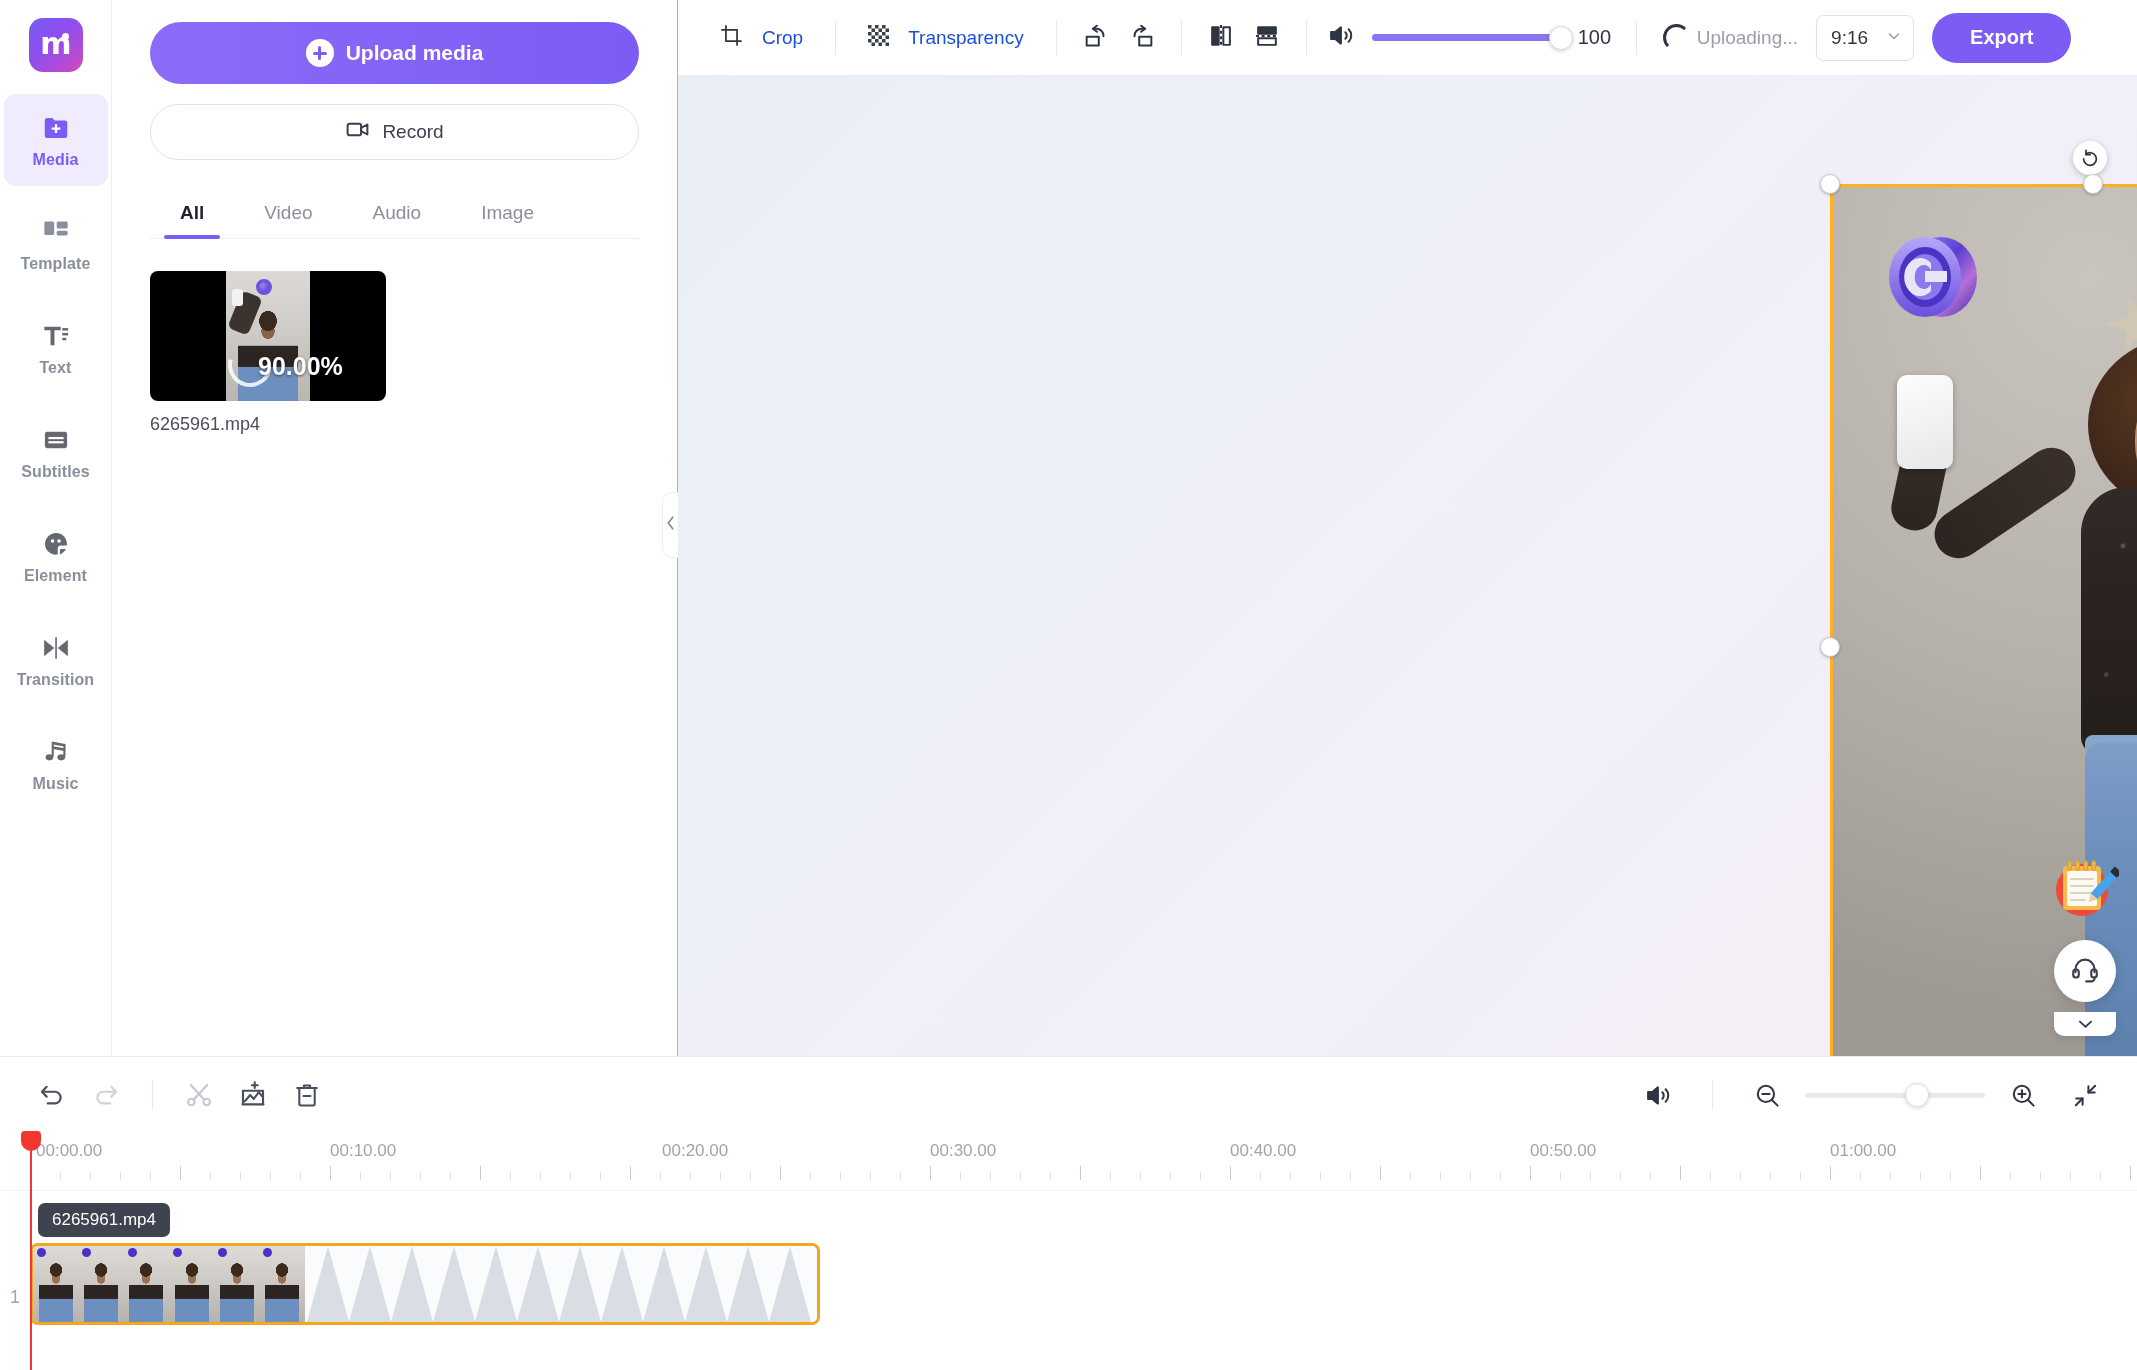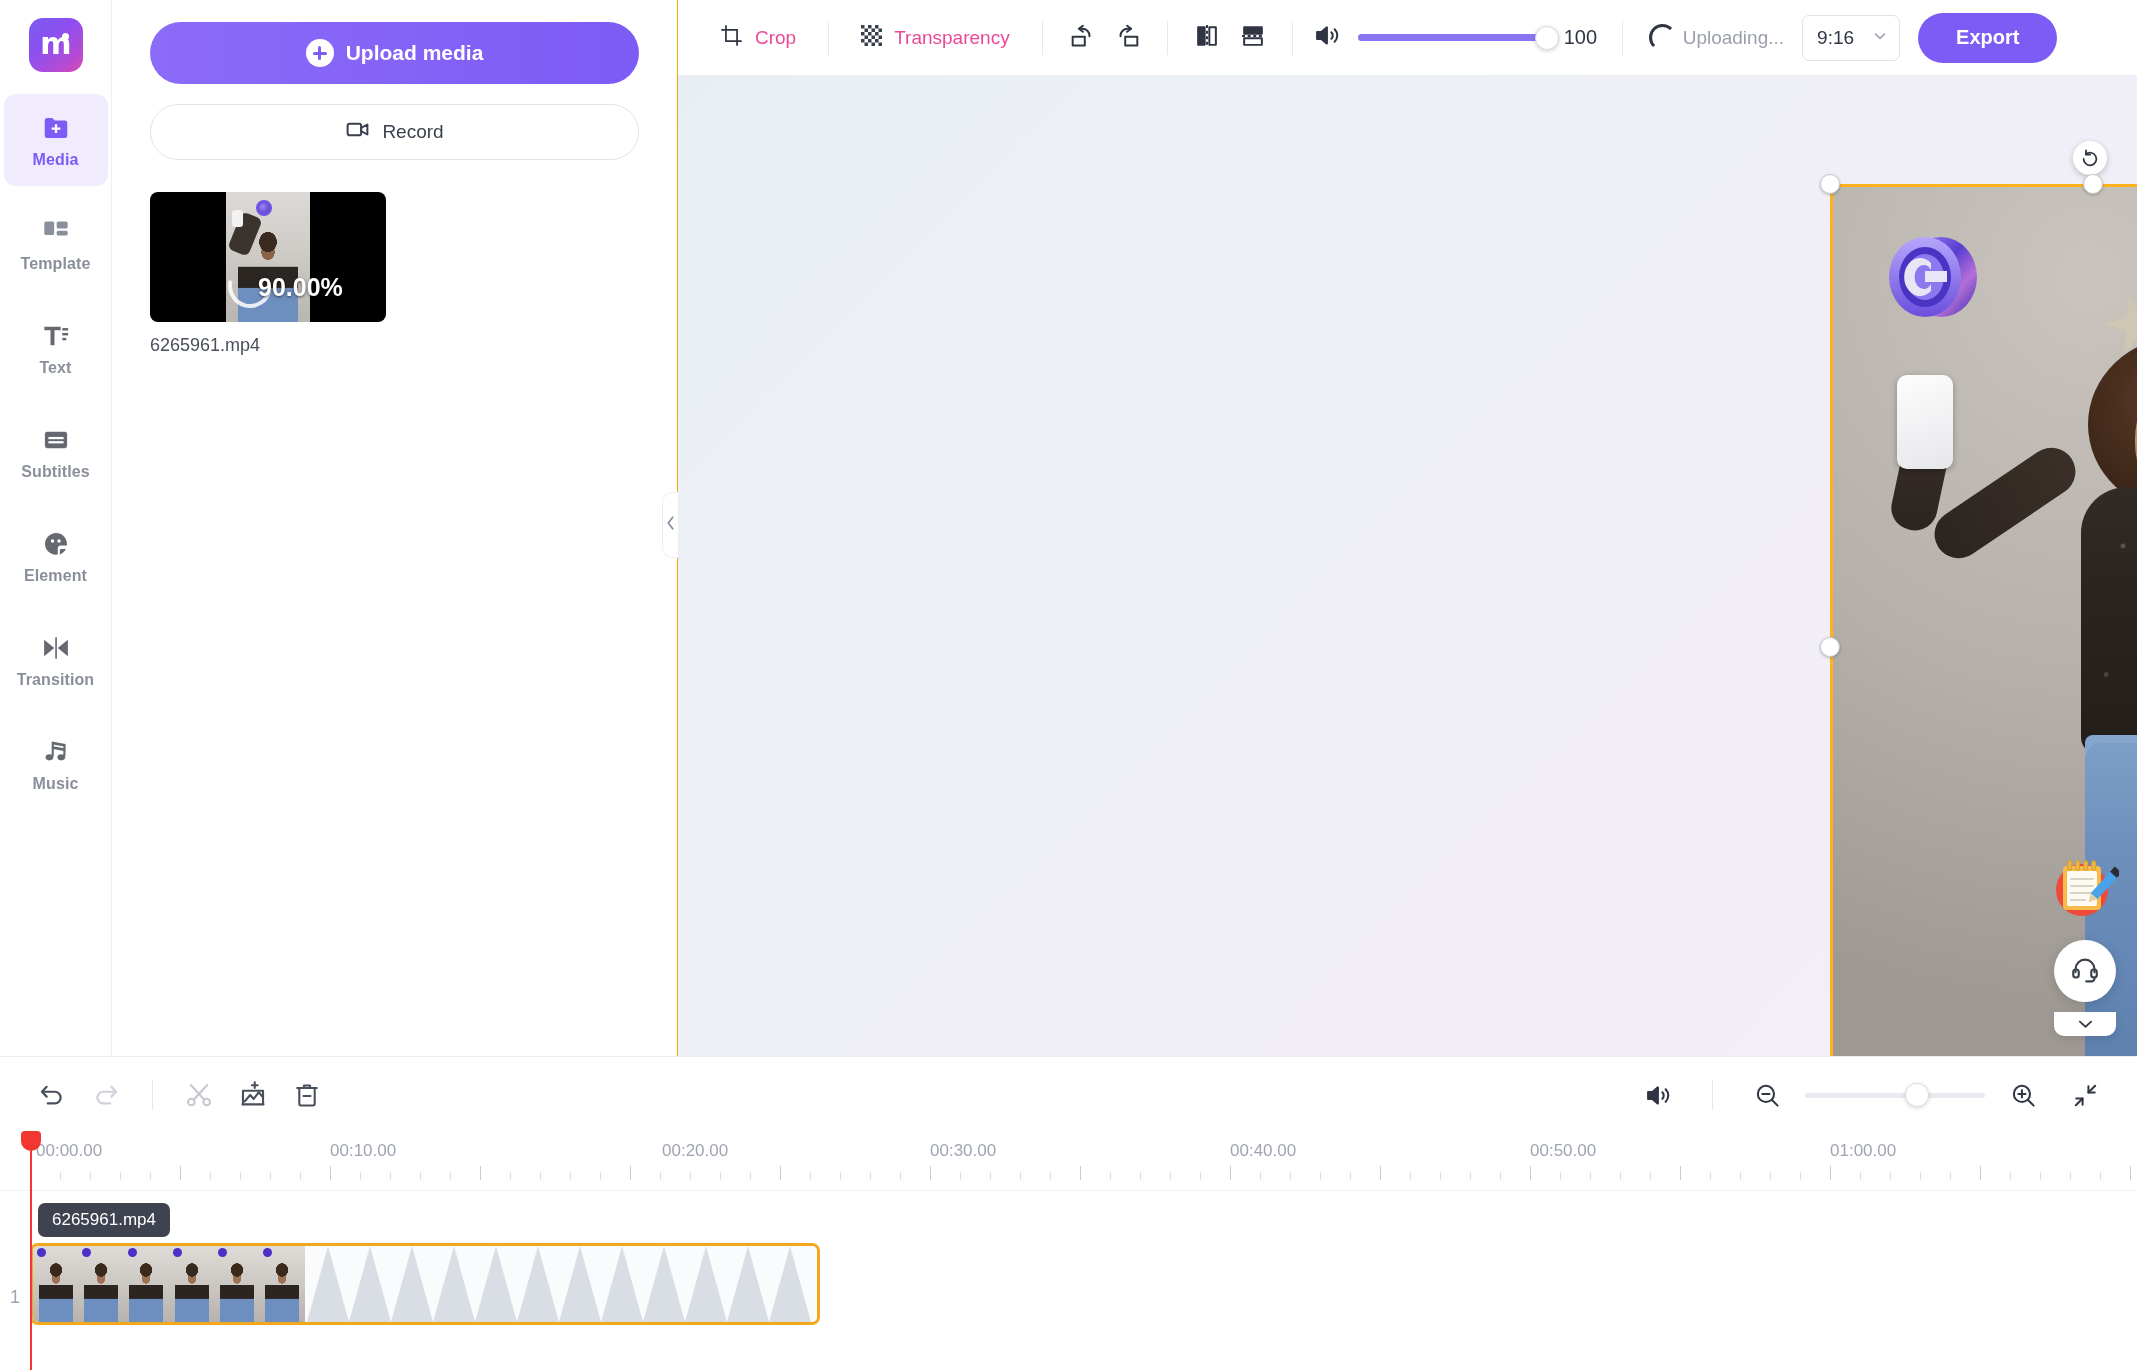--- a/index.html
+++ b/index.html
@@ -117,22 +117,22 @@
     display:flex; align-items:center; justify-content:center; cursor:pointer; z-index:5;
   }
 
   
   .editor { flex:1; display:flex; flex-direction:column; background:#fff; min-width:0; position:relative; }
   .toolbar {
     height:76px; min-height:76px; display:flex; align-items:center; padding:0 20px 0 26px; gap:0;
     border-bottom:1px solid #eceef2; background:#fff;
   }
   .tb-btn {
-    display:flex; align-items:center; gap:12px; padding:8px 16px; border-radius:8px; cursor:pointer;
-    font-size:19px; color:#ec4899; white-space:nowrap;
+    display:flex; align-items:center; gap:19px; padding:8px 16px; border-radius:8px; cursor:pointer;
+    font-size:19px; color:#1d4ed8; white-space:nowrap;
   }
   .tb-icon-btn { padding:9px; border-radius:8px; cursor:pointer; display:flex; align-items:center; justify-content:center; }
   .tb-sep { width:1px; height:34px; background:#e6e8ed; margin:0 16px; flex:0 0 auto; }
 
   .vol-wrap { display:flex; align-items:center; gap:16px; margin-left:4px; }
   .vol-track { width:190px; height:7px; border-radius:4px; background:#e6e2fb; position:relative; cursor:pointer; }
   .vol-fill { position:absolute; left:0; top:0; bottom:0; width:100%; border-radius:4px; background:#8b74f3; }
   .vol-knob {
     position:absolute; right:-11px; top:50%; transform:translateY(-50%);
     width:24px; height:24px; border-radius:50%; background:#fff; border:1px solid #d8d8e4;
@@ -410,20 +410,26 @@
           <span>
             <svg width="25" height="25" viewBox="0 0 24 24" fill="none" stroke="#3a3f4c" stroke-width="1.9" stroke-linejoin="round">
                 <rect x="2.5" y="6.5" width="13" height="11" rx="2"></rect>
                 <path d="M15.5 10.5 21.5 7.2v9.6l-6-3.3z"></path>
               </svg>
           </span>
           <span>Record</span>
         </div>
       </div>
 
+      <div class="tabs">
+        <div class="tab active"><span>All</span></div>
+        <div class="tab"><span>Video</span></div>
+        <div class="tab"><span>Audio</span></div>
+        <div class="tab"><span>Image</span></div>
+      </div>
 
       <div class="media-grid">
         <div class="media-card">
           <div class="thumb">
             <div class="strip">
               <div class="mini-person"></div>
               <div class="mini-arm"></div>
               <div class="mini-phone"></div>
               <div class="mini-logo"></div>
             </div>

